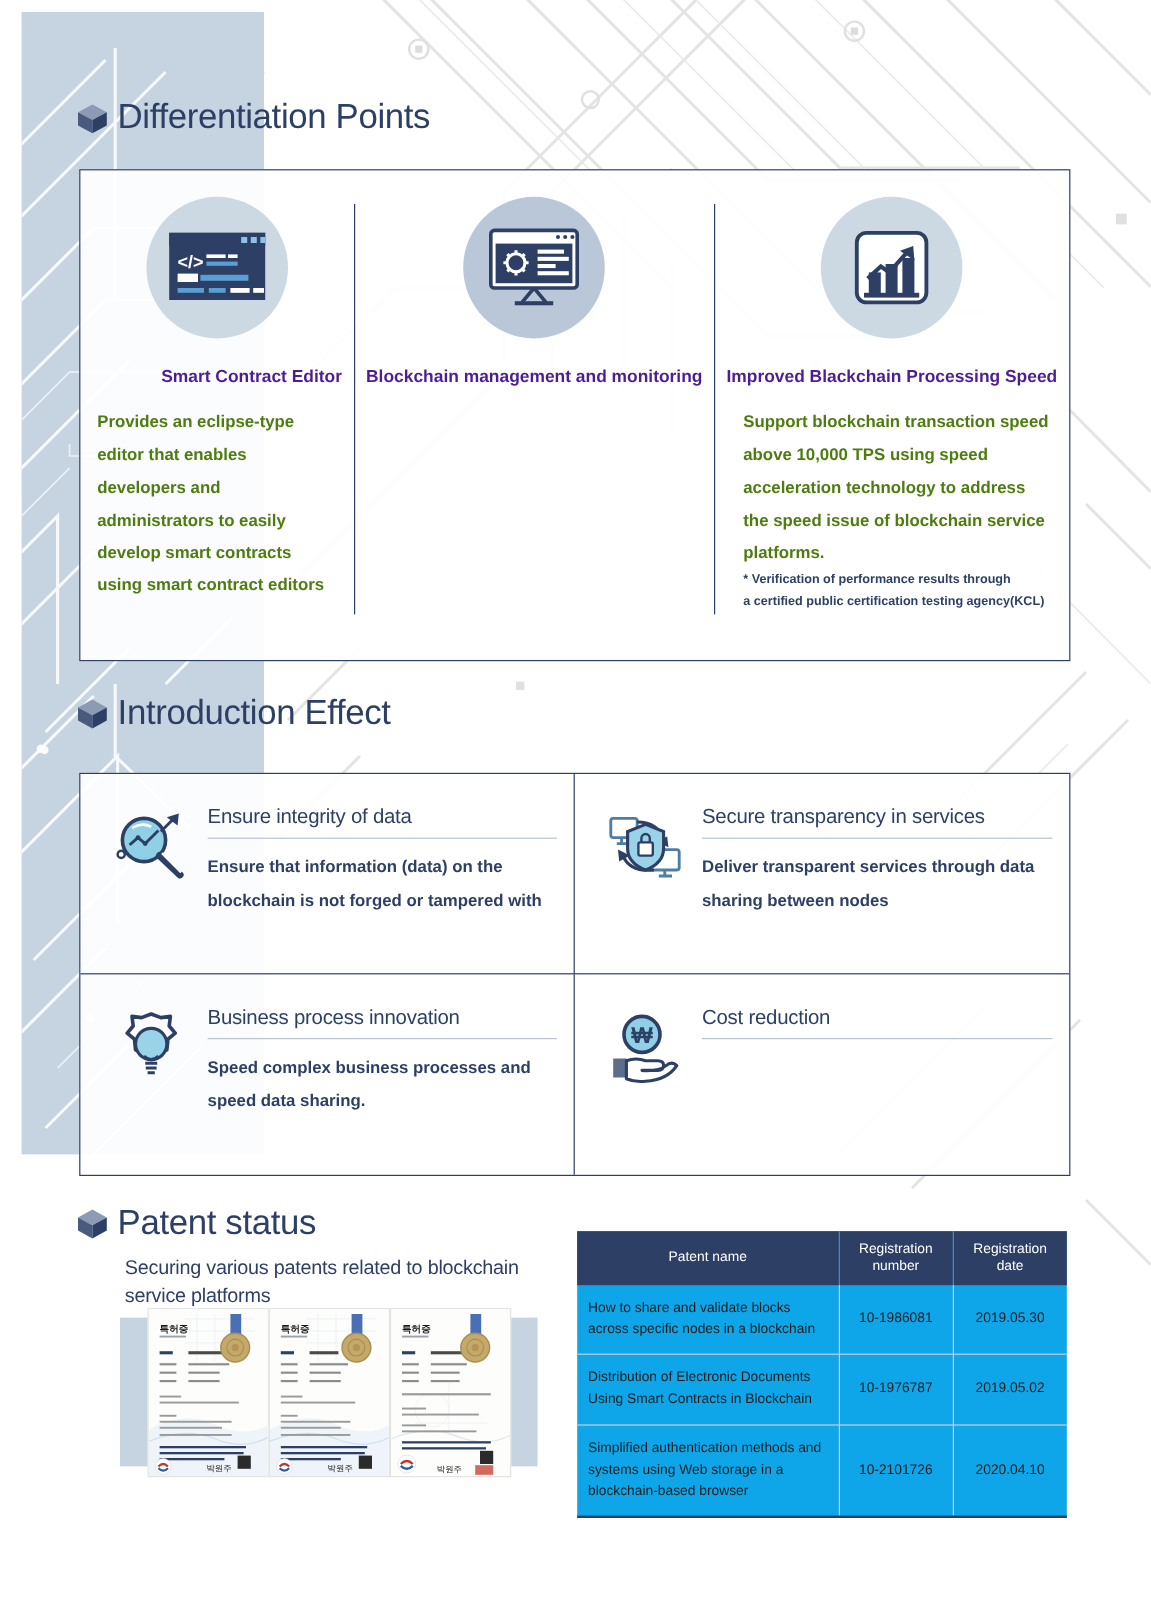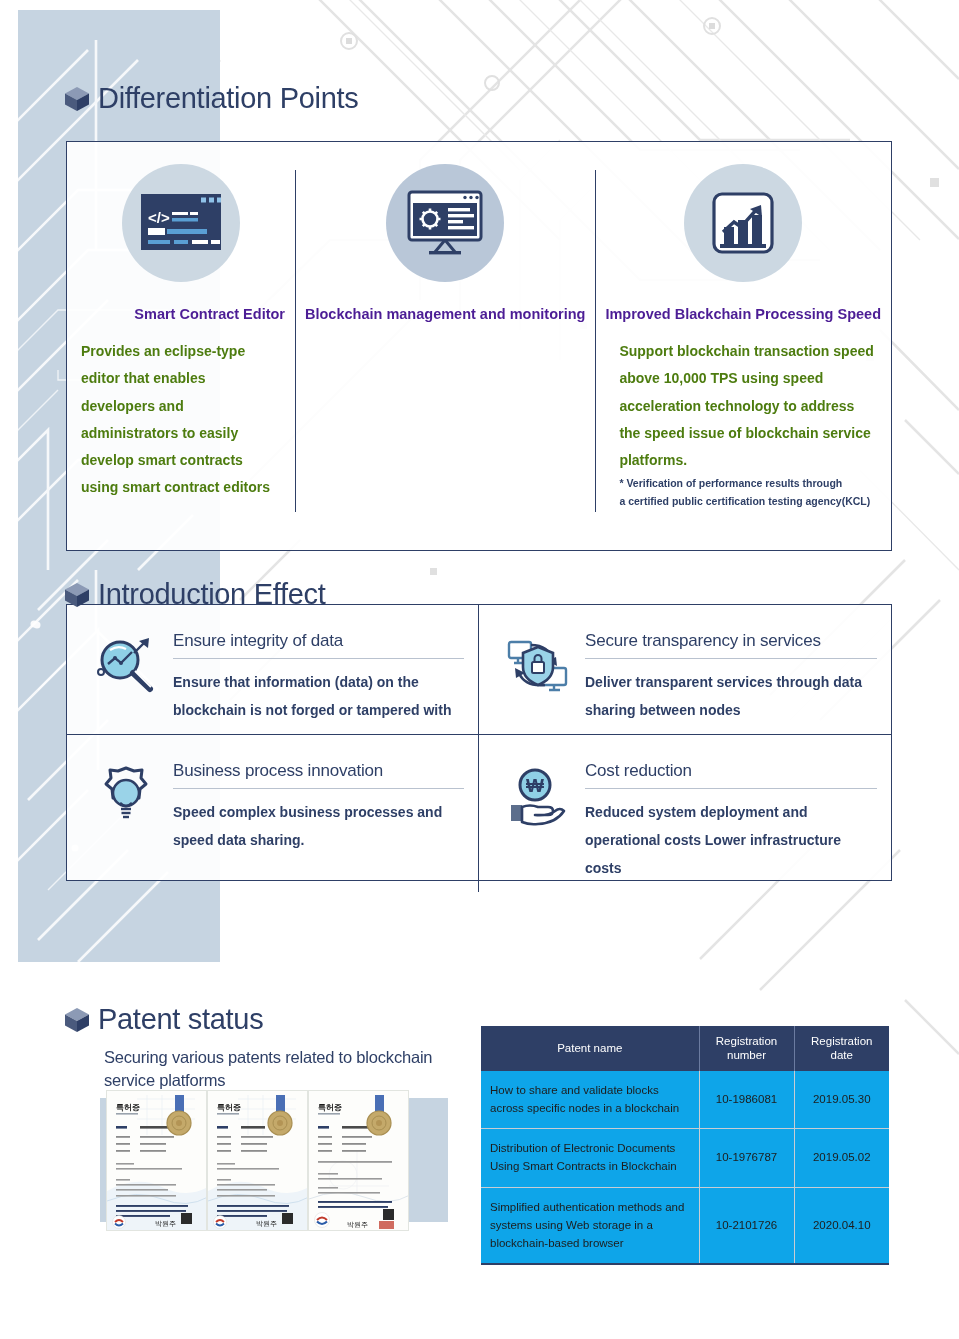--- a/index.html
+++ b/index.html
@@ -61,21 +61,21 @@
     font-size: 14px; color: #4d7c0f; font-weight: bold; line-height: 1.95;
     padding: 0 4px;
   }
   .col2 .diff-body, .col3 .diff-body { padding-left: 14px; }
   .diff-note {
     font-size: 10.5px; color: #2e3f66; font-weight: bold; line-height: 1.45;
     padding-left: 14px; margin-top: 2px;
   }
 
   
-  #effect-box { left: 66px; top: 604px; width: 826px; height: 277px; text-decoration: underline; }
+  #effect-box { left: 66px; top: 644px; width: 826px; height: 336px; text-decoration: underline; }
   .eff-grid {
     position: absolute; inset: 0; display: grid;
     grid-template-columns: 1fr 1fr; grid-template-rows: 1fr 1fr;
   }
   .eff-cell { position: relative; display: flex; padding: 24px 14px 10px 26px; gap: 14px; }
   .eff-cell.c1, .eff-cell.c2 { border-bottom: 1px solid #2e3f66; }
   .eff-cell.c1, .eff-cell.c3 { border-right: 1px solid #2e3f66; }
   .eff-icon { flex: 0 0 66px; width: 66px; height: 66px; margin-top: 4px; }
   .eff-text { flex: 1 1 auto; padding-top: 2px; }
   .eff-title {
@@ -86,21 +86,21 @@
 
   
   #patent-title { left: 62px; top: 1003px; }
   .patent-sub {
     position: absolute; left: 104px; top: 1046px; width: 375px; z-index: 5;
     font-size: 16.5px; color: #2e3f66; line-height: 1.4; letter-spacing: -0.2px;
   }
   .cert-strip {
     position: absolute; left: 100px; top: 1098px; width: 348px; height: 124px;
     background: #c6d4e1; z-index: 5; display: flex; align-items: center;
-    justify-content: flex-start; padding: 0 6px;
+    justify-content: center; padding: 0 6px;
   }
   .cert { width: 101px; height: 141px; background: #fdfdfb; position: relative;
           border: 1px solid #e2e5e0; overflow: hidden; }
 
   
   .ptable {
     position: absolute; left: 481px; top: 1026px; width: 408px;
     border-collapse: collapse; z-index: 5; background: #0ea5e9;
   }
   .ptable thead th {
@@ -399,21 +399,20 @@
             <circle cx="30" cy="22" r="15" fill="#8fd0e6" stroke="#2e3f66" stroke-width="3"></circle>
             <text x="30" y="29" text-anchor="middle" font-size="19" font-weight="bold" fill="#2e3f66" font-family="Liberation Sans, sans-serif">₩</text>
             <path d="M6 42 h11 v16 H6 z" fill="#5c6e8c"></path>
             <path d="M17 44 q8 -3 16 0 h10 q5 0 5 4 t-5 4 H30
                      q14 1 20 -4 q5 -4 9 0 q-8 12 -26 13 q-9 1 -16 -2 z" fill="#ffffff" stroke="#2e3f66" stroke-width="2.6" stroke-linejoin="round"></path>
           </svg>
         </div>
         <div class="eff-text">
           <div class="eff-title">Cost reduction</div>
           <div class="eff-rule"></div>
-          <div class="eff-desc">Reduced system deployment and operational costs Lower infrastructure costs</div>
         </div>
       </div>
     </div>
   </div>
 
   <div class="section-title" id="patent-title">
     <svg class="cube-icon" viewBox="0 0 30 30">
       <polygon points="15,3 27,9.5 15,16 3,9.5" fill="#8c9ab5"></polygon>
       <polygon points="3,9.5 15,16 15,27 3,20.5" fill="#4a5a7d"></polygon>
       <polygon points="27,9.5 15,16 15,27 27,20.5" fill="#2e3f66"></polygon>

